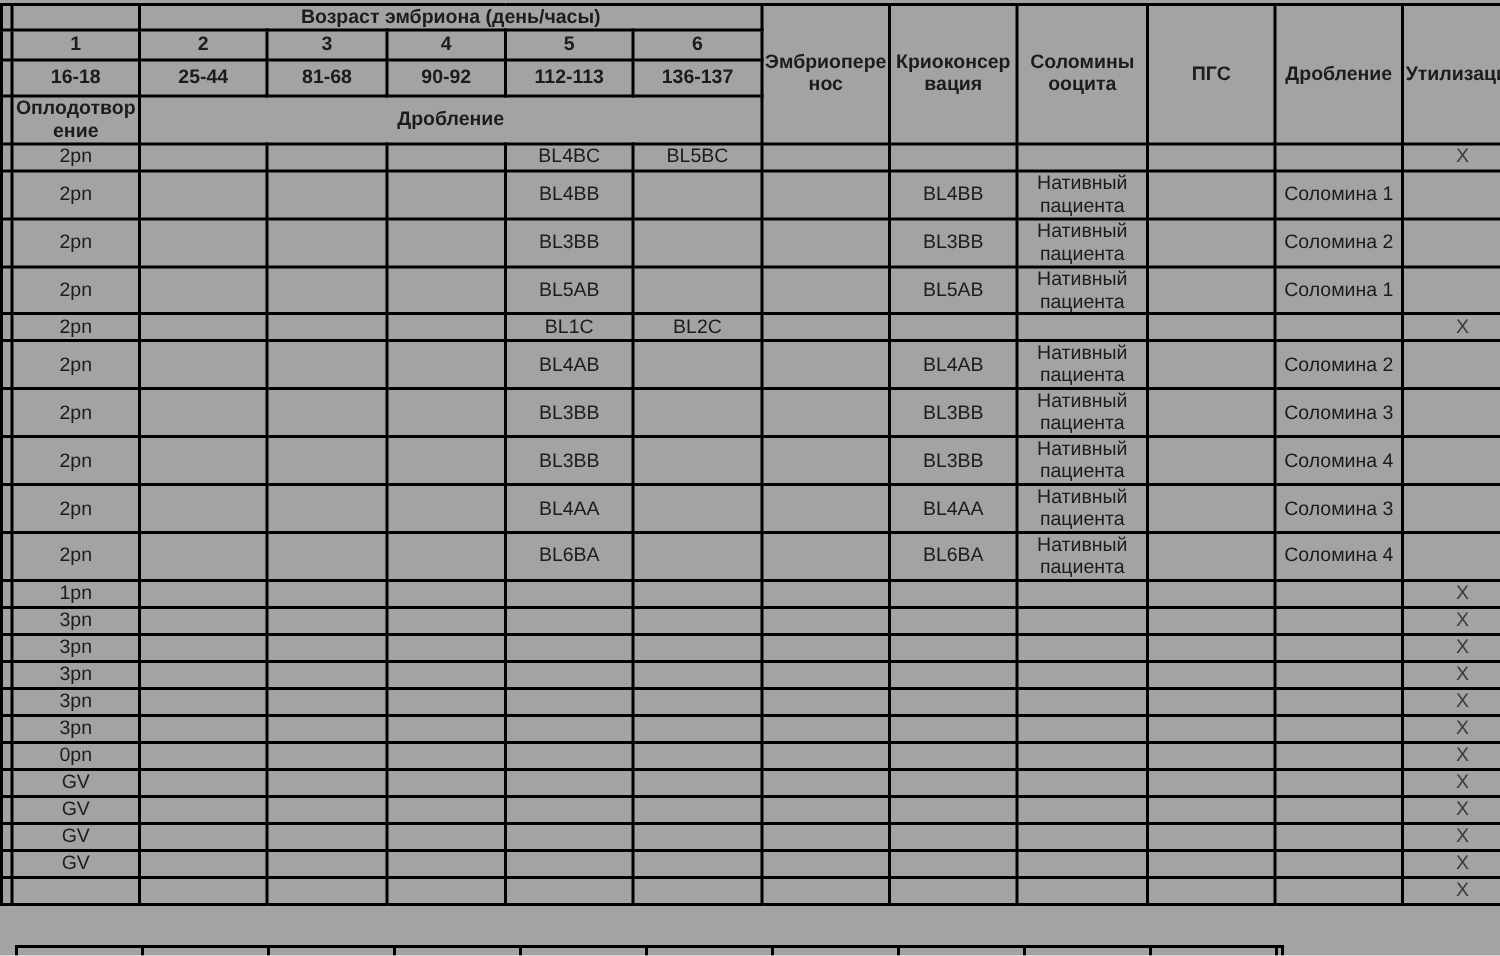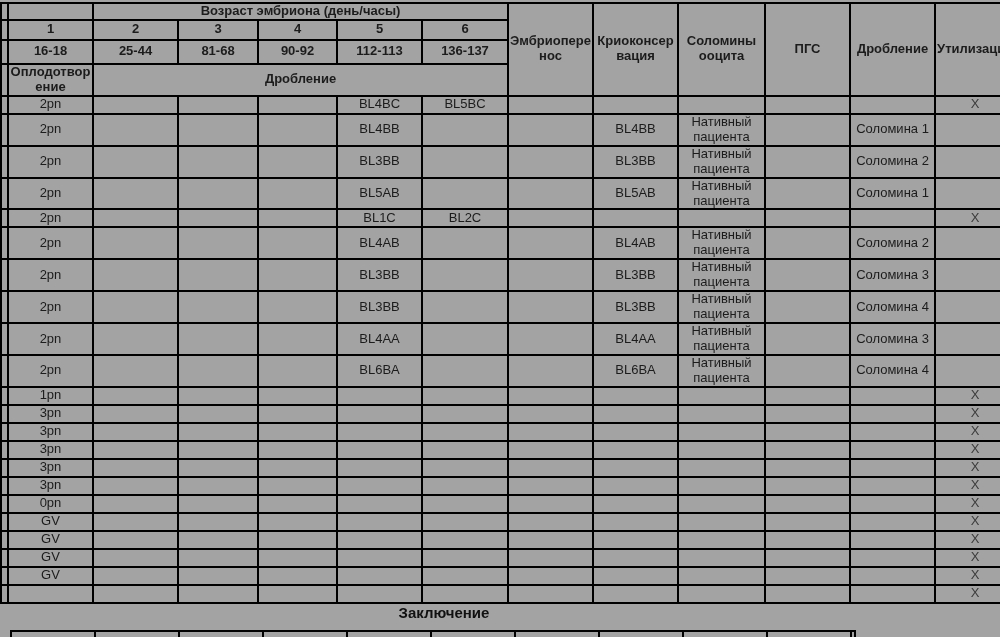--- a/index.html
+++ b/index.html
@@ -424,16 +424,15 @@
           <td></td>
           <td></td>
           <td class="src"></td>
           <td></td>
           <td class="straw"></td>
           <td class="util">X</td>
         </tr>
       </tbody>
   </table>
 
-  <div class="conclusion-title">Заключение</div>
   <div class="t2-edge"></div>
 
 </div>
 
 </body></html>

